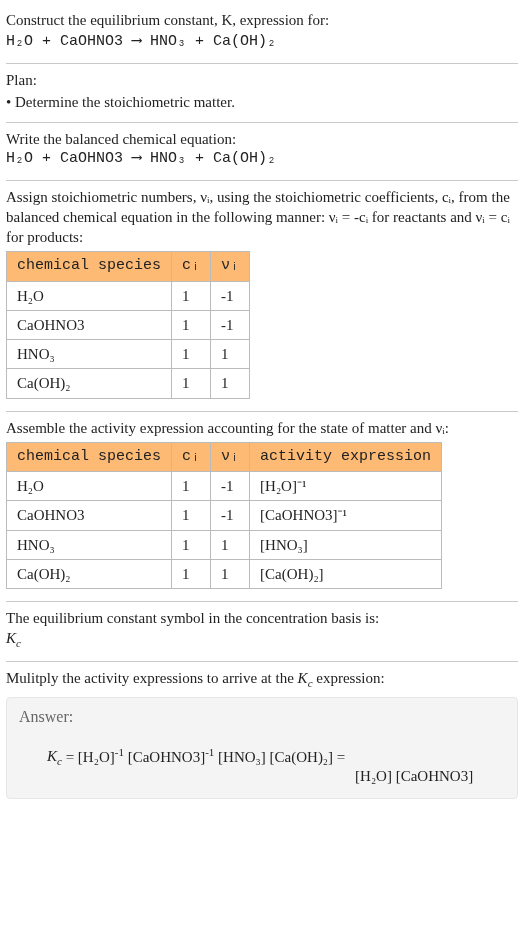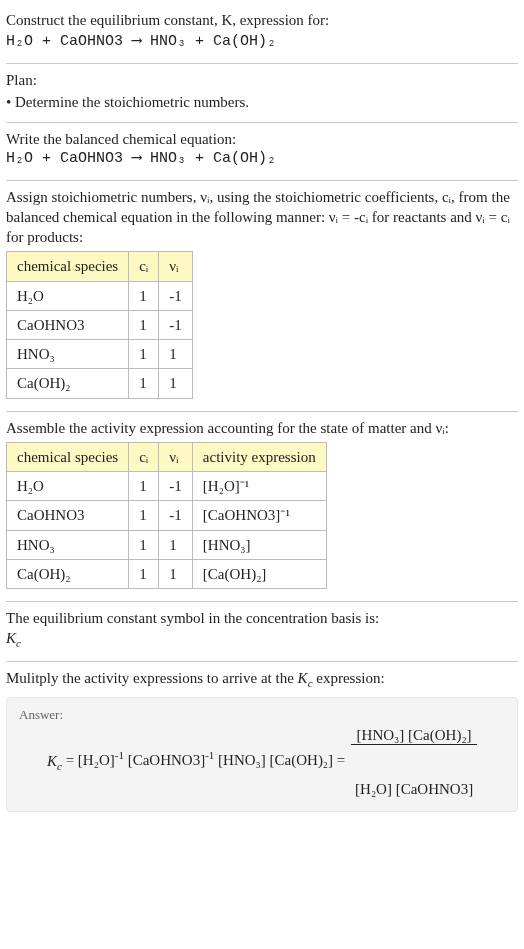--- a/index.html
+++ b/index.html
@@ -23,29 +23,29 @@
   table.data {
     border-collapse: collapse;
     margin: 4px 0 2px 0;
   }
   table.data th, table.data td {
     border: 1px solid #bbb;
     padding: 4px 10px;
     text-align: left;
     font-weight: normal;
   }
-  table.data th { background: #fef9c3; }
+  table.data th { background: #fdba74; font-family: Liberation Mono, monospace; }
   .answer-box {
     background: #f4f4f4;
     border: 1px solid #e6e6e6;
     border-radius: 4px;
     padding: 8px 12px 14px 12px;
     margin: 6px 0 0 0;
   }
-  .answer-label { color: #666; font-size: 13px; margin-bottom: 4px; }
+  .answer-label { color: #666; font-size: 16px; margin-bottom: 4px; }
   .answer-eq { padding-left: 28px; white-space: nowrap; }
   .frac {
     display: inline-block;
     vertical-align: middle;
     text-align: center;
     line-height: 1.1;
     margin: 0 2px;
   }
   .frac .num { display:block; border-bottom: 1px solid #222; padding: 0 4px; }
   .frac .den { display:block; padding: 0 4px; margin-top: 36px; }
@@ -59,21 +59,21 @@
 <div class="block">
   <div>
     <span>Construct the equilibrium constant, K, expression for:</span><br>
     <span class="eq">H₂O + CaOHNO3 ⟶ HNO₃ + Ca(OH)₂</span>
   </div>
 </div>
 
 <div class="block">
   <div>Plan:</div>
   <ul class="plan">
-    <li>Determine the stoichiometric numbers.</li>
+    <li>Determine the stoichiometric matter.</li>
   </ul>
 </div>
 
 <div class="block">
   <div>Write the balanced chemical equation:</div>
   <div class="eq">H₂O + CaOHNO3 ⟶ HNO₃ + Ca(OH)₂</div>
 </div>
 
 <div class="block">
   <div>Assign stoichiometric numbers, νᵢ, using the stoichiometric coefficients, cᵢ, from the balanced chemical equation in the following manner: νᵢ = -cᵢ for reactants and νᵢ = cᵢ for products:</div>
@@ -152,18 +152,17 @@
 </div>
 
 <div class="block" style="border-bottom:none;">
   <div>Mulitply the activity expressions to arrive at the <i>K<sub>c</sub></i> expression:</div>
 
   <div class="answer-box">
     <div class="answer-label">Answer:</div>
     <div class="answer-eq">
       <i>K<sub>c</sub></i> = [H₂O]<sup>-1</sup> [CaOHNO3]<sup>-1</sup> [HNO₃] [Ca(OH)₂] =
       <span class="frac">
-        <span class="num">[HNO₃] [Ca(OH)₂]</span>
         <span class="den">[H₂O] [CaOHNO3]</span>
       </span>
     </div>
   </div>
 </div>
 
 </body></html>

